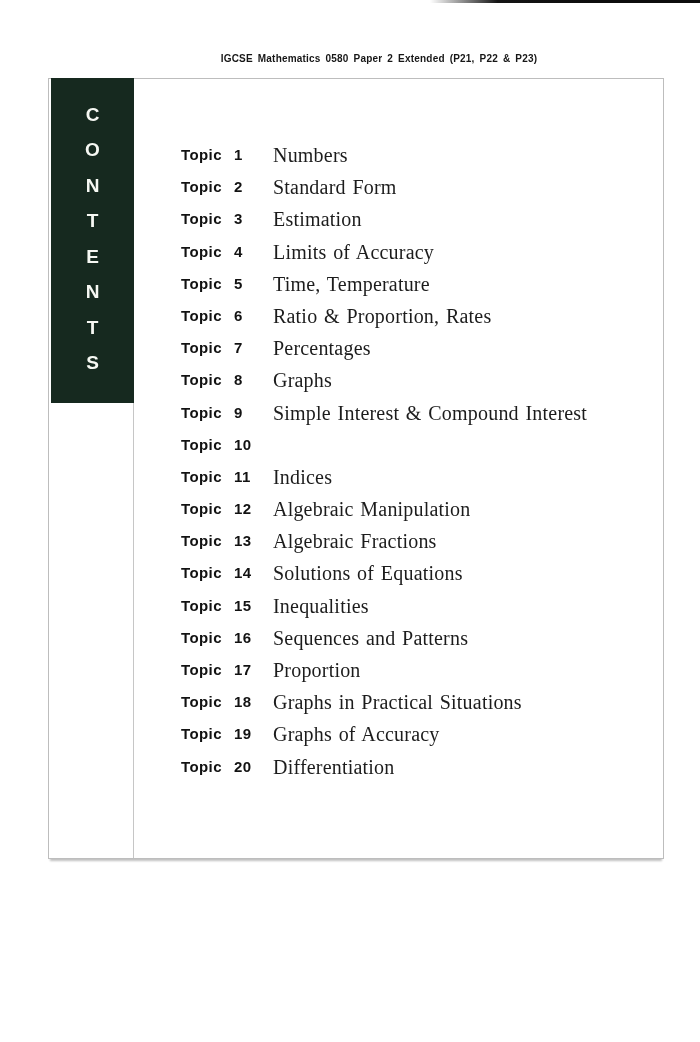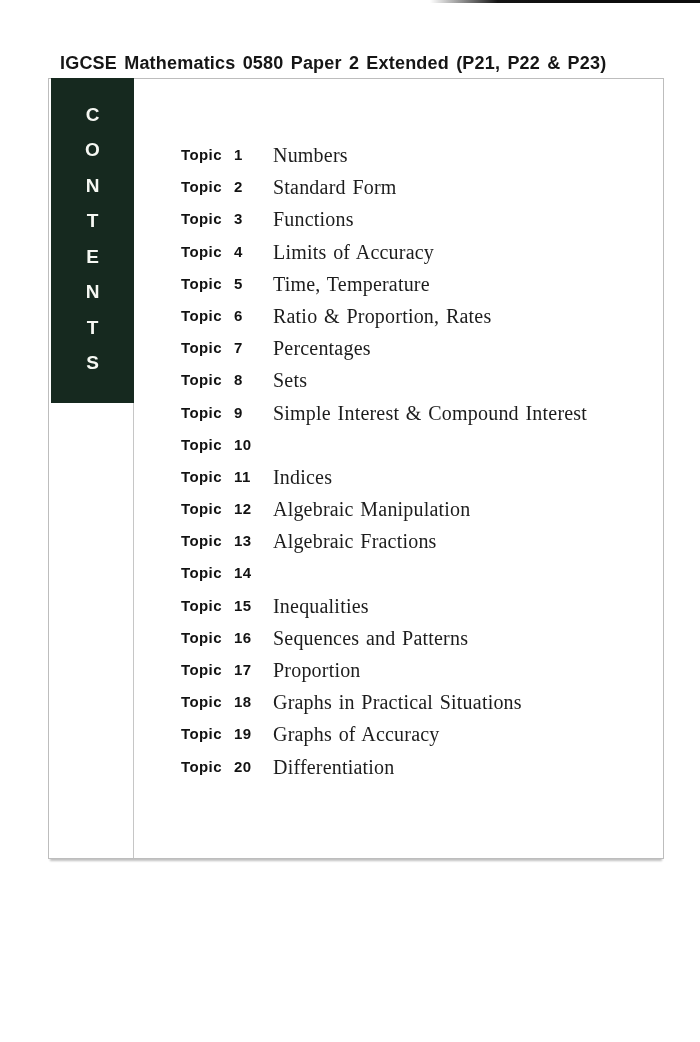--- a/index.html
+++ b/index.html
@@ -8,22 +8,23 @@
     background:#ffffff;
     position:relative;
     font-family:"Liberation Sans", sans-serif;
     overflow:hidden;
   }
   .scan-artifact {
     position:absolute; top:0; left:430px; width:270px; height:3px;
     background:linear-gradient(to right, rgba(20,20,20,0), #141414 25%, #0d0d0d 60%);
   }
   .header-title {
-    position:absolute; top:53px; left:60px; width:600px;
-    font-weight:bold; font-size:18px; letter-spacing:0.2px; word-spacing:2px;
+    position:absolute; top:53px; left:79px; width:600px;
+    text-align:center;
+    font-weight:bold; font-size:10px; letter-spacing:0.2px; word-spacing:2px;
     color:#161616;
     white-space:nowrap;
   }
   .page-frame {
     position:absolute; left:48px; top:78px;
     width:614px; height:779px;
     border:1px solid #bdbdbd;
     background:#ffffff;
     box-shadow:0 4px 2px -2px rgba(0,0,0,0.25);
   }
@@ -92,21 +93,21 @@
       <span class="topic-title">Numbers</span>
     </div>
     <div class="topic-row">
       <span class="topic-word">Topic</span>
       <span class="topic-number">2</span>
       <span class="topic-title">Standard Form</span>
     </div>
     <div class="topic-row">
       <span class="topic-word">Topic</span>
       <span class="topic-number">3</span>
-      <span class="topic-title">Functions</span>
+      <span class="topic-title">Estimation</span>
     </div>
     <div class="topic-row">
       <span class="topic-word">Topic</span>
       <span class="topic-number">4</span>
       <span class="topic-title">Limits of Accuracy</span>
     </div>
     <div class="topic-row">
       <span class="topic-word">Topic</span>
       <span class="topic-number">5</span>
       <span class="topic-title">Time, Temperature</span>
@@ -117,21 +118,21 @@
       <span class="topic-title">Ratio &amp; Proportion, Rates</span>
     </div>
     <div class="topic-row">
       <span class="topic-word">Topic</span>
       <span class="topic-number">7</span>
       <span class="topic-title">Percentages</span>
     </div>
     <div class="topic-row">
       <span class="topic-word">Topic</span>
       <span class="topic-number">8</span>
-      <span class="topic-title">Sets</span>
+      <span class="topic-title">Graphs</span>
     </div>
     <div class="topic-row">
       <span class="topic-word">Topic</span>
       <span class="topic-number">9</span>
       <span class="topic-title">Simple Interest &amp; Compound Interest</span>
     </div>
     <div class="topic-row">
       <span class="topic-word">Topic</span>
       <span class="topic-number">10</span>
     </div>
@@ -146,20 +147,21 @@
       <span class="topic-title">Algebraic Manipulation</span>
     </div>
     <div class="topic-row">
       <span class="topic-word">Topic</span>
       <span class="topic-number">13</span>
       <span class="topic-title">Algebraic Fractions</span>
     </div>
     <div class="topic-row">
       <span class="topic-word">Topic</span>
       <span class="topic-number">14</span>
+      <span class="topic-title">Solutions of Equations</span>
     </div>
     <div class="topic-row">
       <span class="topic-word">Topic</span>
       <span class="topic-number">15</span>
       <span class="topic-title">Inequalities</span>
     </div>
     <div class="topic-row">
       <span class="topic-word">Topic</span>
       <span class="topic-number">16</span>
       <span class="topic-title">Sequences and Patterns</span>

